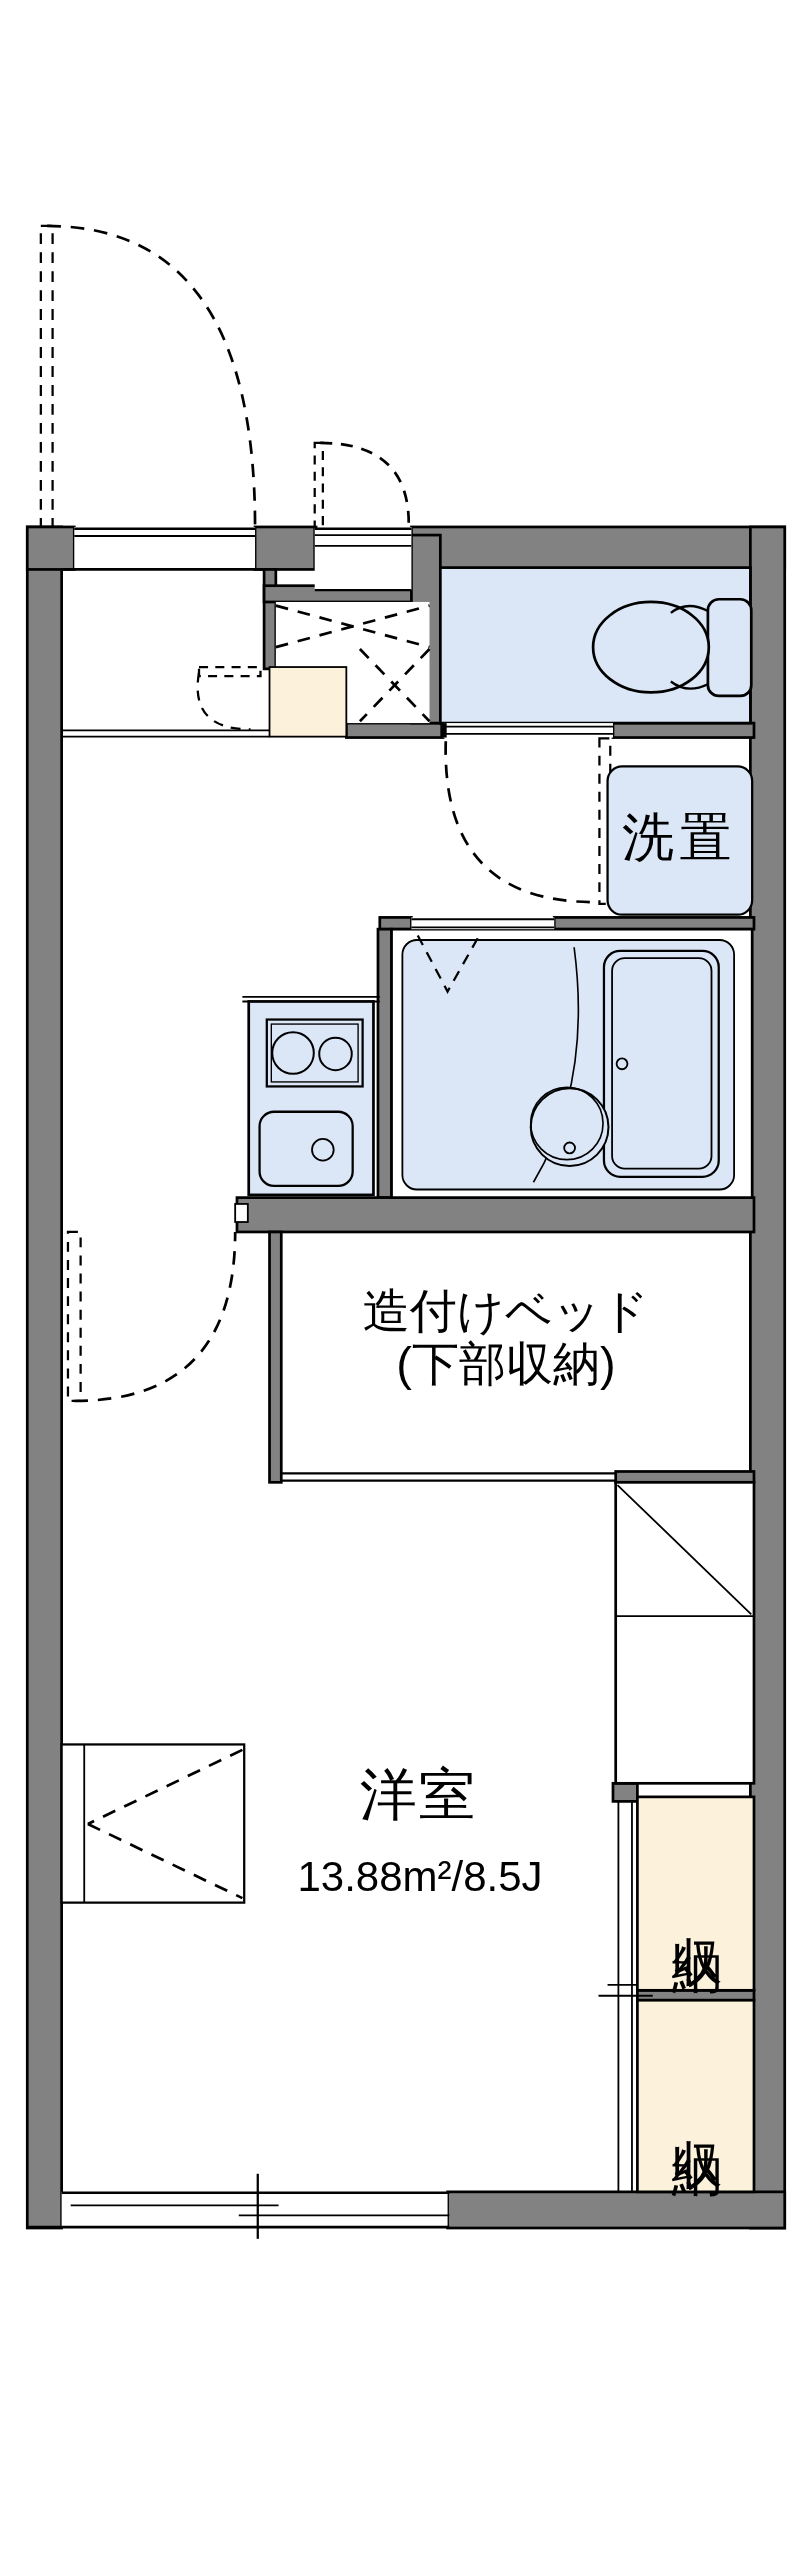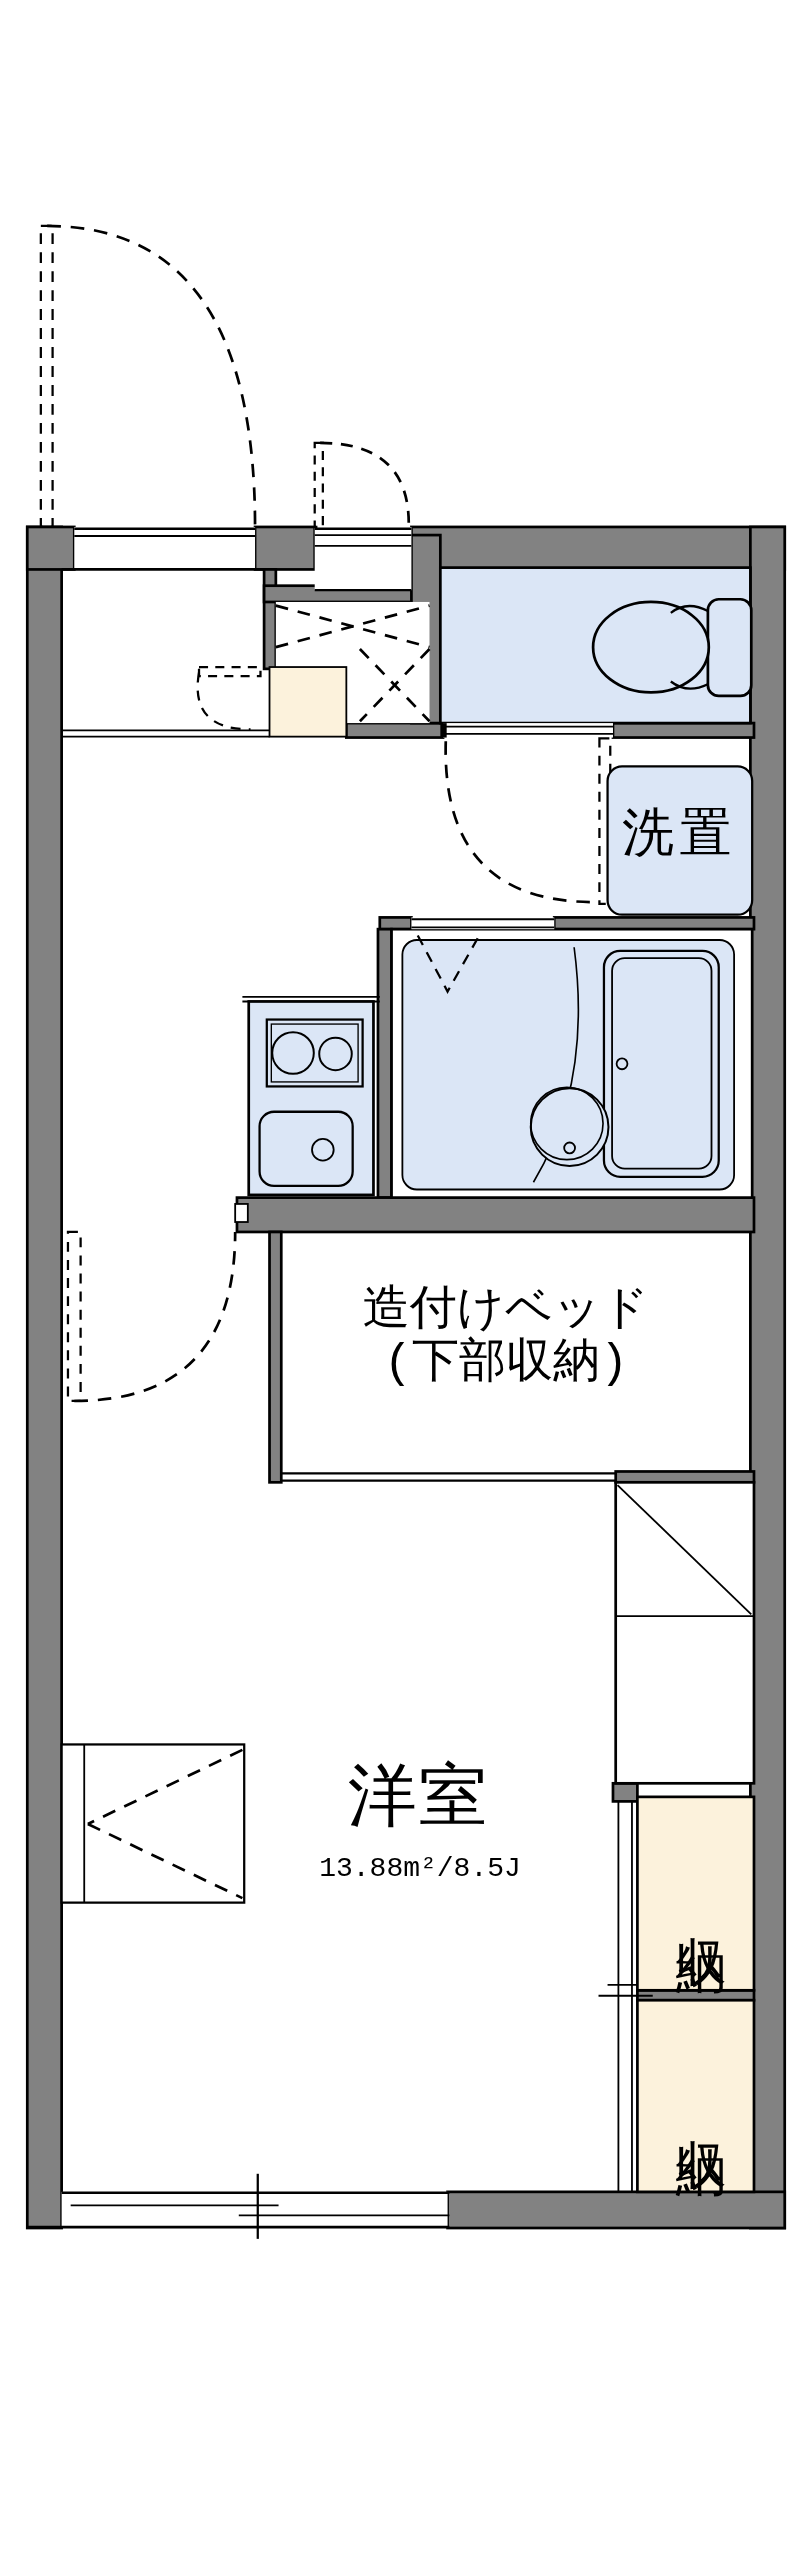--- a/index.html
+++ b/index.html
@@ -1,28 +1,28 @@
 <!DOCTYPE html>
 <html style="font-size:14.5px"><head>
 <meta charset="utf-8">
 <style>
   html,body{margin:0;padding:0;background:#ffffff;}
   #canvas{
     position:relative;width:812px;height:2576px;background:#ffffff;
-    font-family:Liberation Mono, monospace;overflow:hidden;
+    font-family:Liberation Sans, sans-serif;overflow:hidden;
   }
   #plan-svg{position:absolute;left:0;top:0;}
   .label{
     position:absolute;color:#000;text-align:center;line-height:1.12;
     white-space:pre-line;user-select:none;
   }
   .label-washer{left:598px;top:808px;width:163px;font-size:52px;letter-spacing:5.4px;}
   .label-bed{left:280px;top:1285px;width:452px;font-size:47px;}
-  .label-room{left:283px;top:1763px;width:271px;font-size:69px;letter-spacing:1.8px;}
-  .label-size{left:194px;top:1853px;width:452px;font-size:28px;}
+  .label-room{left:283px;top:1763px;width:271px;font-size:57px;letter-spacing:1.8px;}
+  .label-size{left:194px;top:1853px;width:452px;font-size:42px;}
   .label-vert{
     writing-mode:vertical-rl;text-orientation:upright;
     font-size:51px;letter-spacing:9px;line-height:1;
     left:667px;width:56px;height:172px;text-align:center;
   }
   .label-storage-1{top:1819px;}
   .label-storage-2{top:2022px;}
 </style>
 </head>
 <body>

